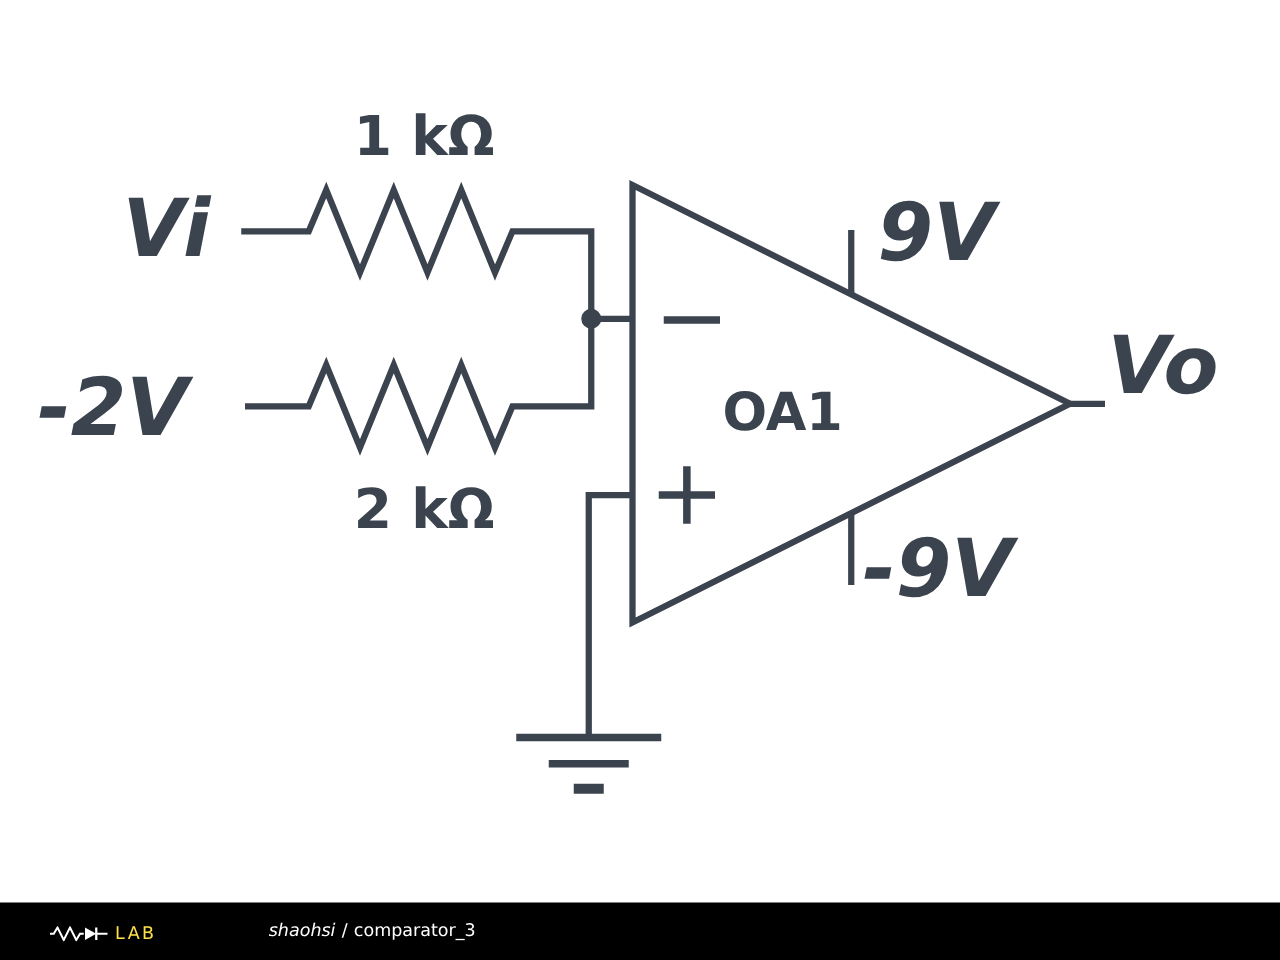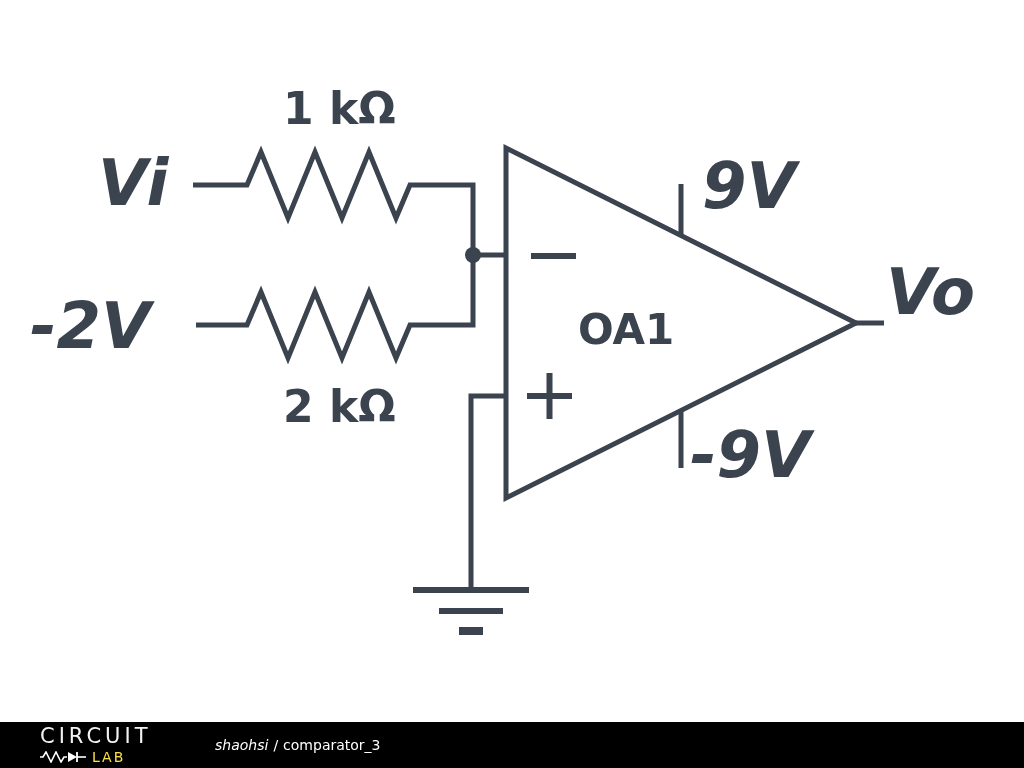--- a/index.html
+++ b/index.html
@@ -145,21 +145,20 @@
 
     <text class="lbl-big" x="690" y="477">-9V</text>
 
     <text class="lbl-big" x="886" y="314">Vo</text>
 
   </svg>
 
   <div class="footer">
 
     <div class="logo">
-      <span class="logo-top">CIRCUIT</span>
       <span class="logo-bottom">
         <svg width="48" height="12" viewBox="0 0 48 12">
           <polyline points="0,6 3,6 6,1 11,11 16,1 21,11 24,6 27,6" fill="none" stroke="#ffffff" stroke-width="1.6"></polyline>
           <polygon points="28,1 28,11 37,6" fill="#ffffff"></polygon>
           <line x1="37" y1="1" x2="37" y2="11" stroke="#ffffff" stroke-width="1.8"></line>
           <line x1="37" y1="6" x2="46" y2="6" stroke="#ffffff" stroke-width="1.6"></line>
         </svg>
         <span class="logo-lab">LAB</span>
       </span>
     </div>

